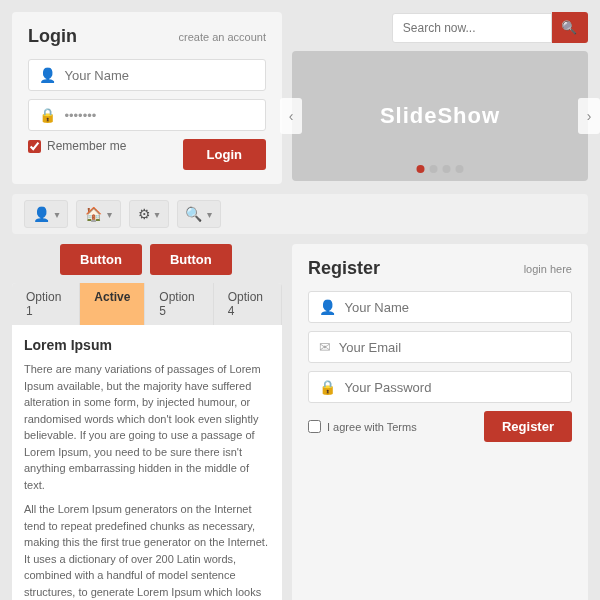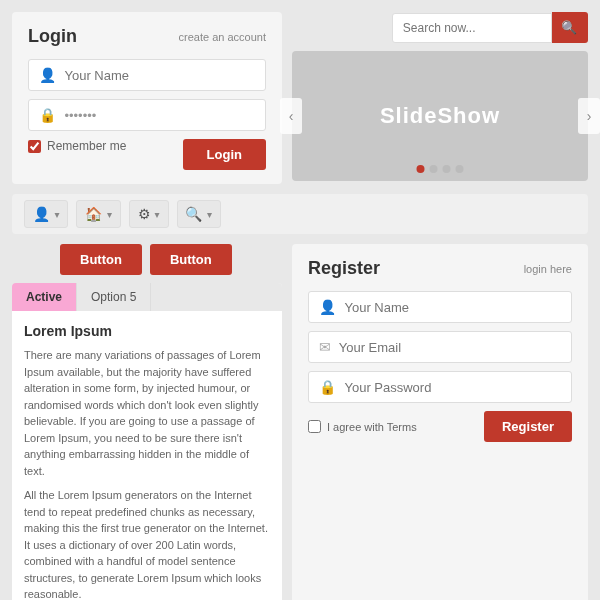--- a/index.html
+++ b/index.html
@@ -252,21 +252,21 @@
       background: #e8e8e8;
     }
     .tab-item {
       padding: 7px 14px;
       font-size: 12px;
       cursor: pointer;
       color: #555;
       border-right: 1px solid #ddd;
     }
     .tab-item.active-tab {
-      background: #f9a8d4;
+      background: #fdba74;
       color: #333;
       font-weight: bold;
     }
     .tab-content {
       padding: 12px;
       background: #fff;
     }
     .tab-content h4 {
       font-size: 14px;
       margin-bottom: 8px;
@@ -394,22 +394,24 @@
     <div class="nav-divider"></div>
   </div>
 
   <div class="buttons-row">
     <div class="btn-group">
       <button class="red-btn">Button</button>
       <button class="red-btn">Button</button>
     </div>
     <div class="tabs-panel">
       <div class="tab-headers">
+        <div class="tab-item">Option 1</div>
         <div class="tab-item active-tab">Active</div>
         <div class="tab-item">Option 5</div>
+        <div class="tab-item">Option 4</div>
       </div>
       <div class="tab-content">
         <h4>Lorem Ipsum</h4>
         <p>There are many variations of passages of Lorem Ipsum available, but the majority have suffered alteration in some form, by injected humour, or randomised words which don't look even slightly believable. If you are going to use a passage of Lorem Ipsum, you need to be sure there isn't anything embarrassing hidden in the middle of text.</p>
         <p>All the Lorem Ipsum generators on the Internet tend to repeat predefined chunks as necessary, making this the first true generator on the Internet. It uses a dictionary of over 200 Latin words, combined with a handful of model sentence structures, to generate Lorem Ipsum which looks reasonable.</p>
 
       </div>
     </div>
   </div>
 

